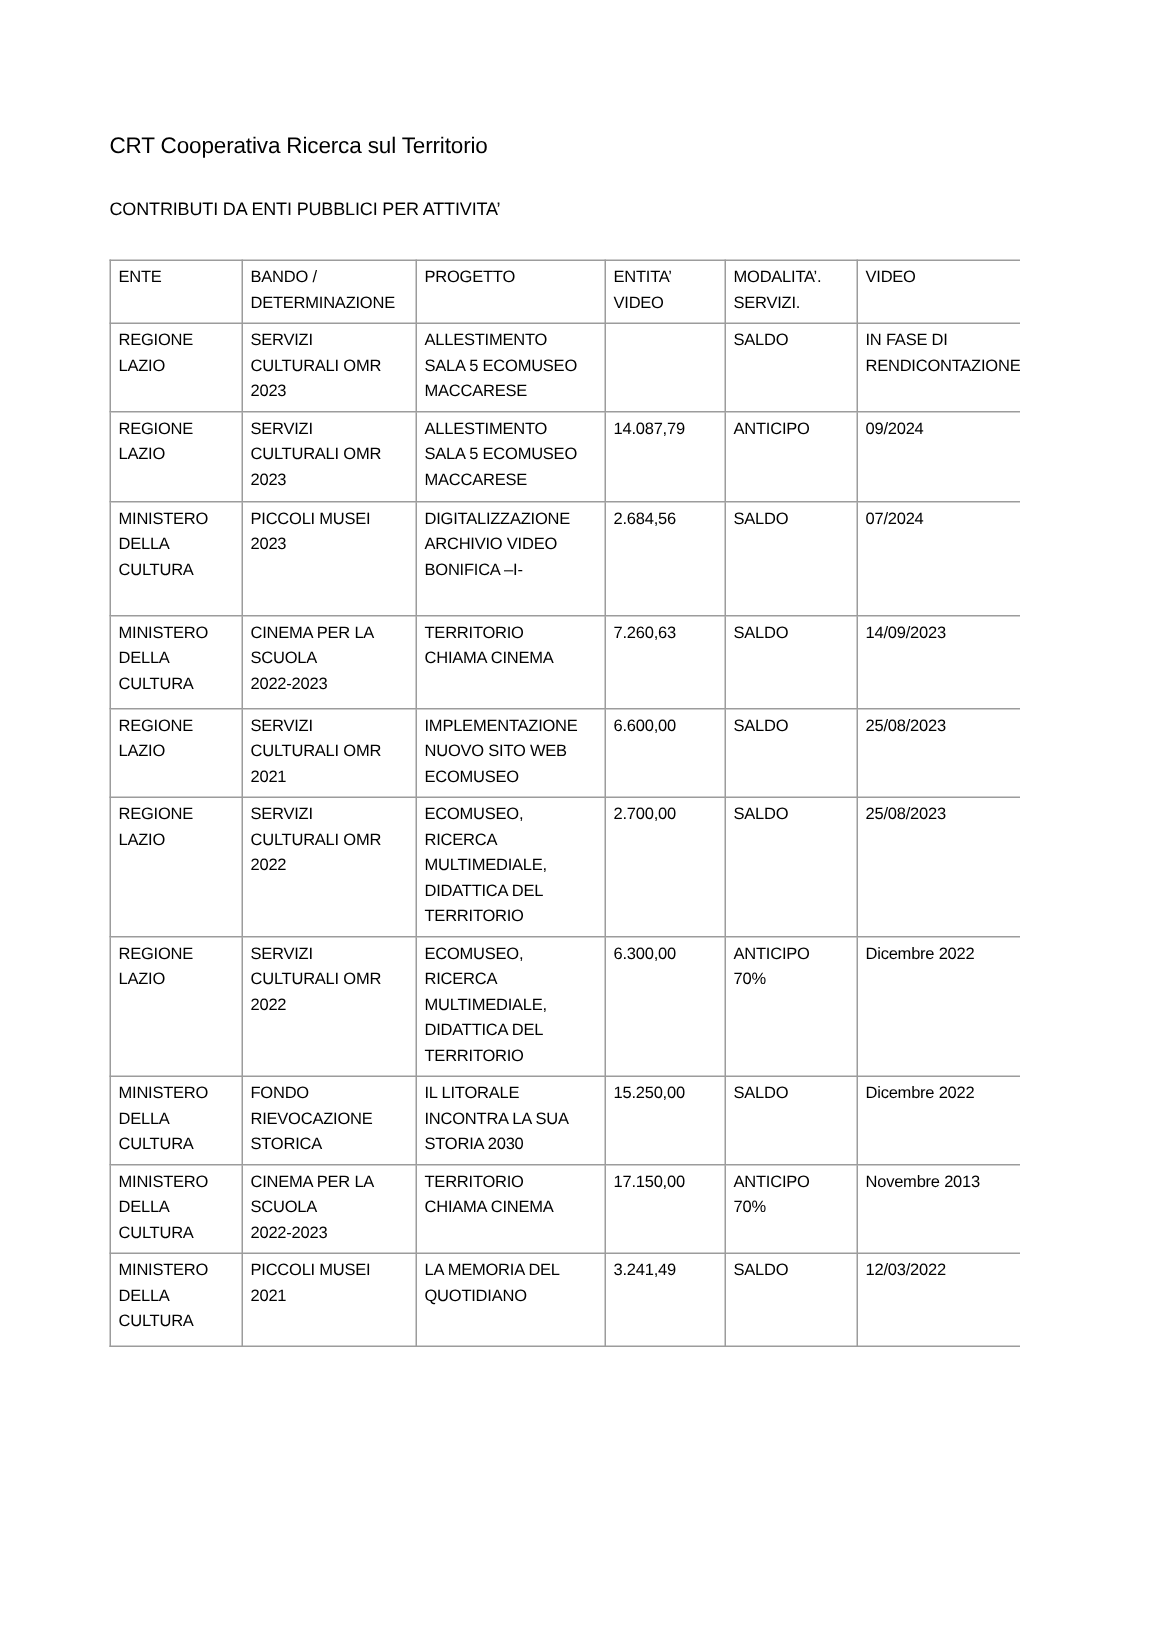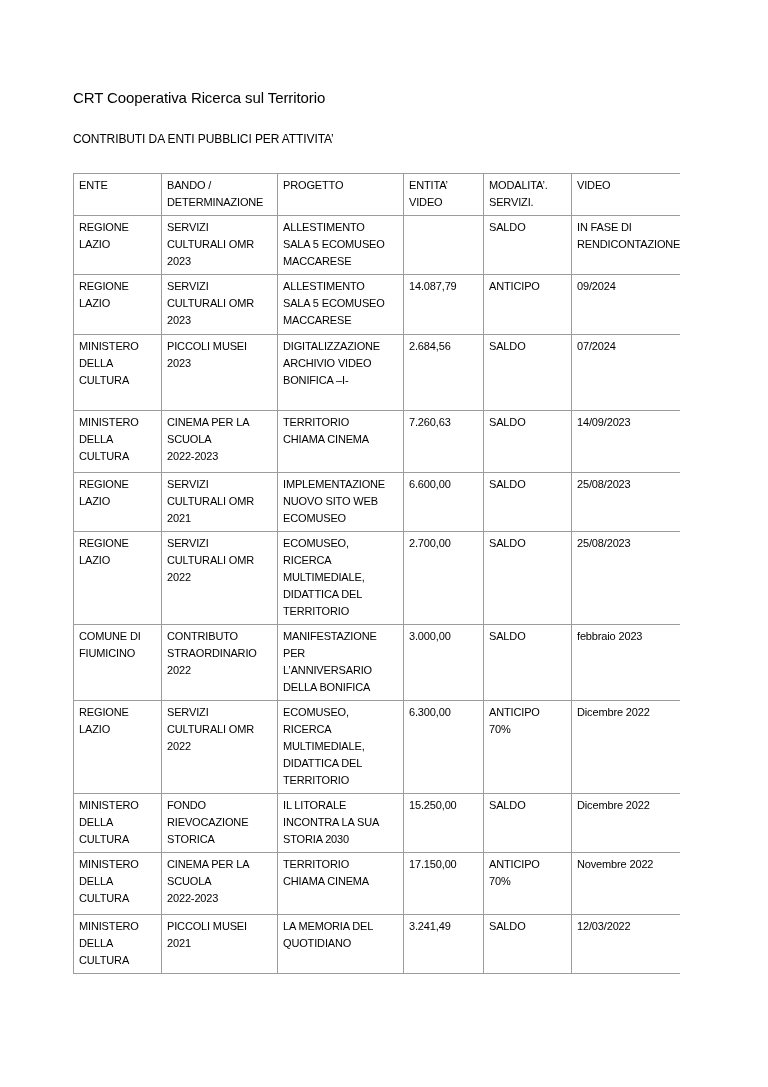--- a/index.html
+++ b/index.html
@@ -166,34 +166,20 @@
           <td>ECOMUSEO,
 RICERCA
 MULTIMEDIALE,
 DIDATTICA DEL
 TERRITORIO</td>
           <td>2.700,00</td>
           <td>SALDO</td>
           <td>25/08/2023</td>
         </tr>
         <tr>
-          <td>COMUNE DI
-FIUMICINO</td>
-          <td>CONTRIBUTO
-STRAORDINARIO
-2022</td>
-          <td>MANIFESTAZIONE
-PER
-L’ANNIVERSARIO
-DELLA BONIFICA</td>
-          <td>3.000,00</td>
-          <td>SALDO</td>
-          <td>febbraio 2023</td>
-        </tr>
-        <tr>
           <td>REGIONE
 LAZIO</td>
           <td>SERVIZI
 CULTURALI OMR
 2022</td>
           <td>ECOMUSEO,
 RICERCA
 MULTIMEDIALE,
 DIDATTICA DEL
 TERRITORIO</td>
@@ -221,21 +207,21 @@
 DELLA
 CULTURA</td>
           <td>CINEMA PER LA
 SCUOLA
 2022-2023</td>
           <td>TERRITORIO
 CHIAMA CINEMA</td>
           <td>17.150,00</td>
           <td>ANTICIPO
 70%</td>
-          <td>Novembre 2022</td>
+          <td>Novembre 2013</td>
         </tr>
         <tr>
           <td>MINISTERO
 DELLA
 CULTURA</td>
           <td>PICCOLI MUSEI
 2021</td>
           <td>LA MEMORIA DEL
 QUOTIDIANO</td>
           <td>3.241,49</td>

